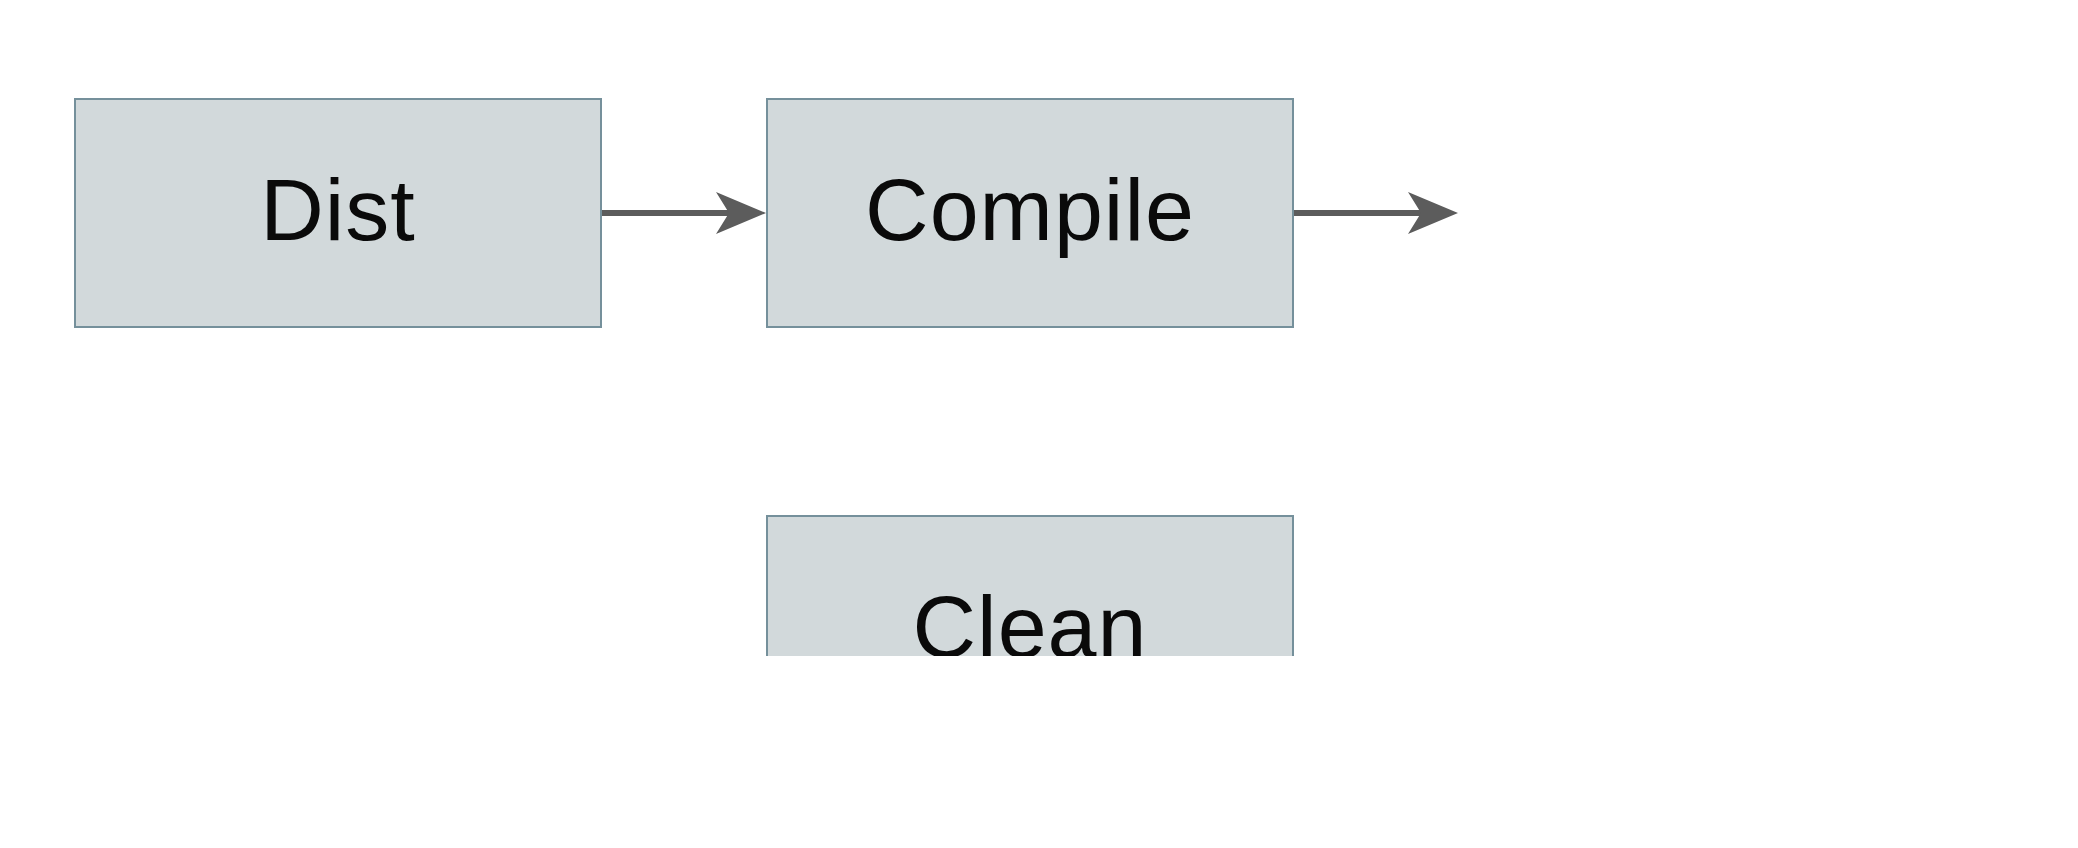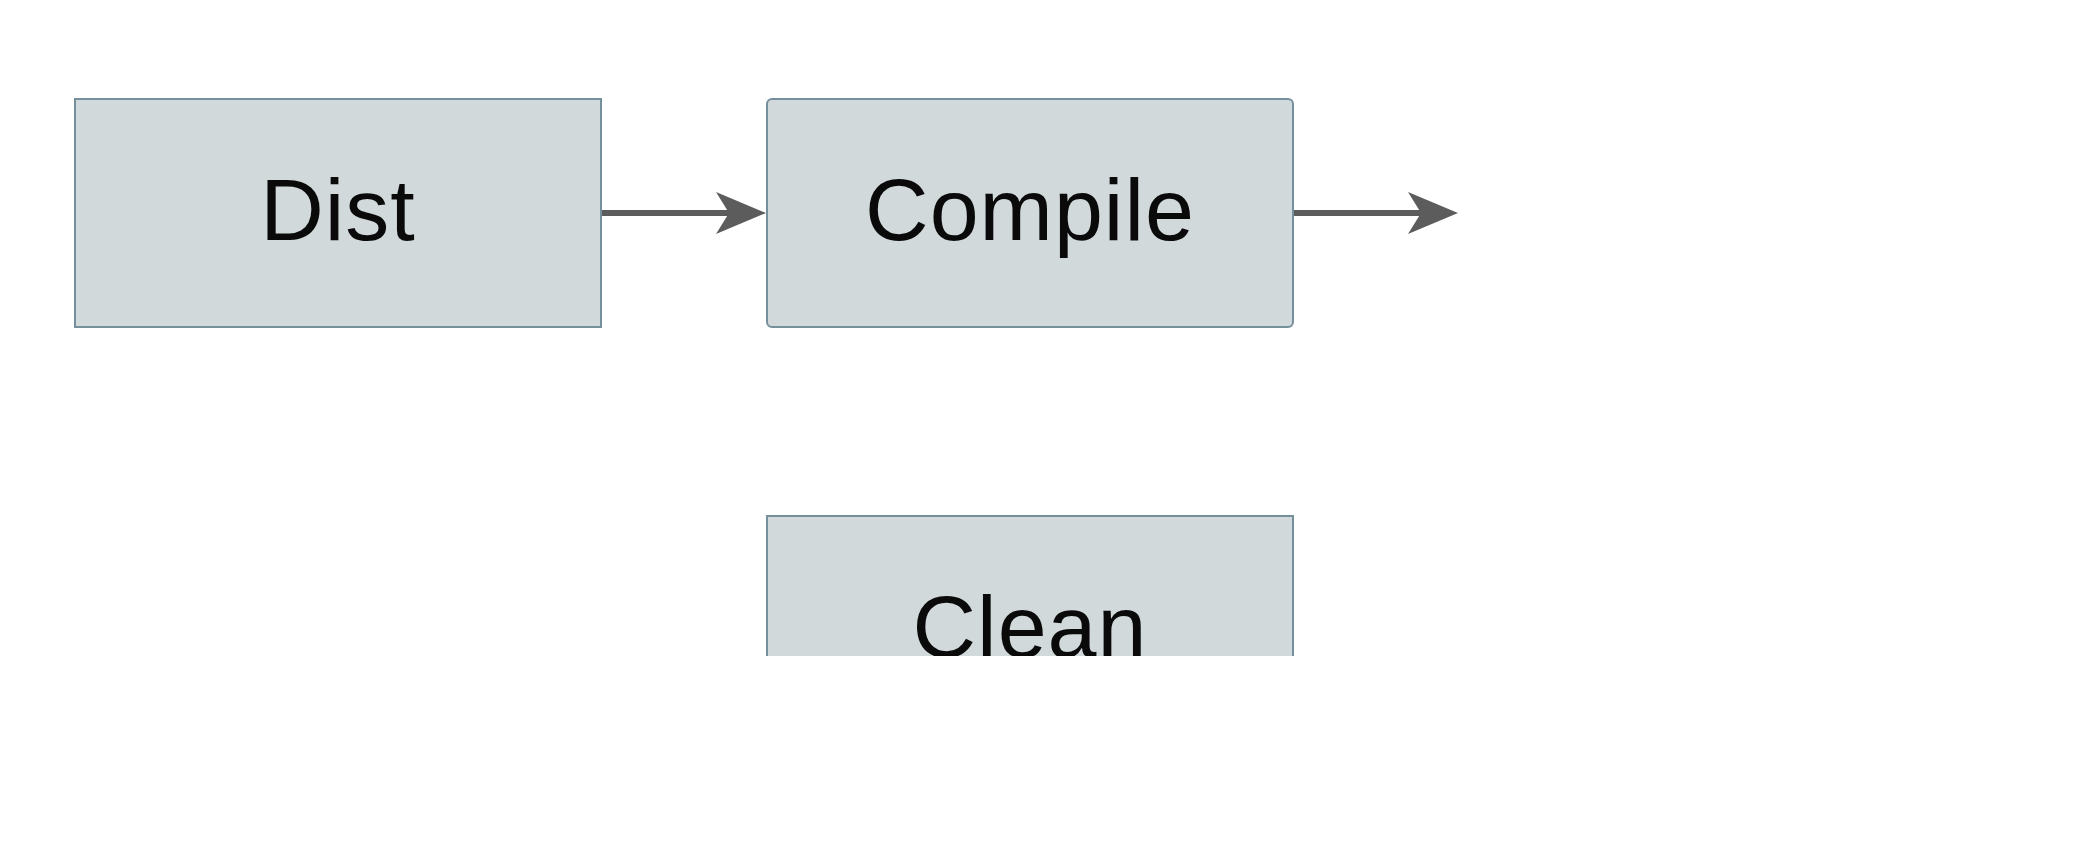--- a/index.html
+++ b/index.html
@@ -50,21 +50,21 @@
   }
   .node-label {
     font-size: 88px;
     line-height: 1;
     color: var(--label-color);
     letter-spacing: 1px;
     white-space: nowrap;
     padding-bottom: 6px;
   }
   .node-dist    { left: 74px;   top: 98px;  }
-  .node-compile { left: 766px;  top: 98px; border-radius: 6px;  }
+  .node-compile { left: 766px;  top: 98px;  }
   .node-init    { left: 1458px; top: 98px;  }
   .node-clean   { left: 766px;  top: 515px; }
 </style>
 </head>
 <body>
 
 <div class="canvas">
 
   <svg class="edges-layer" viewBox="0 0 2078 848" xmlns="http://www.w3.org/2000/svg" aria-hidden="true">
     <g>

